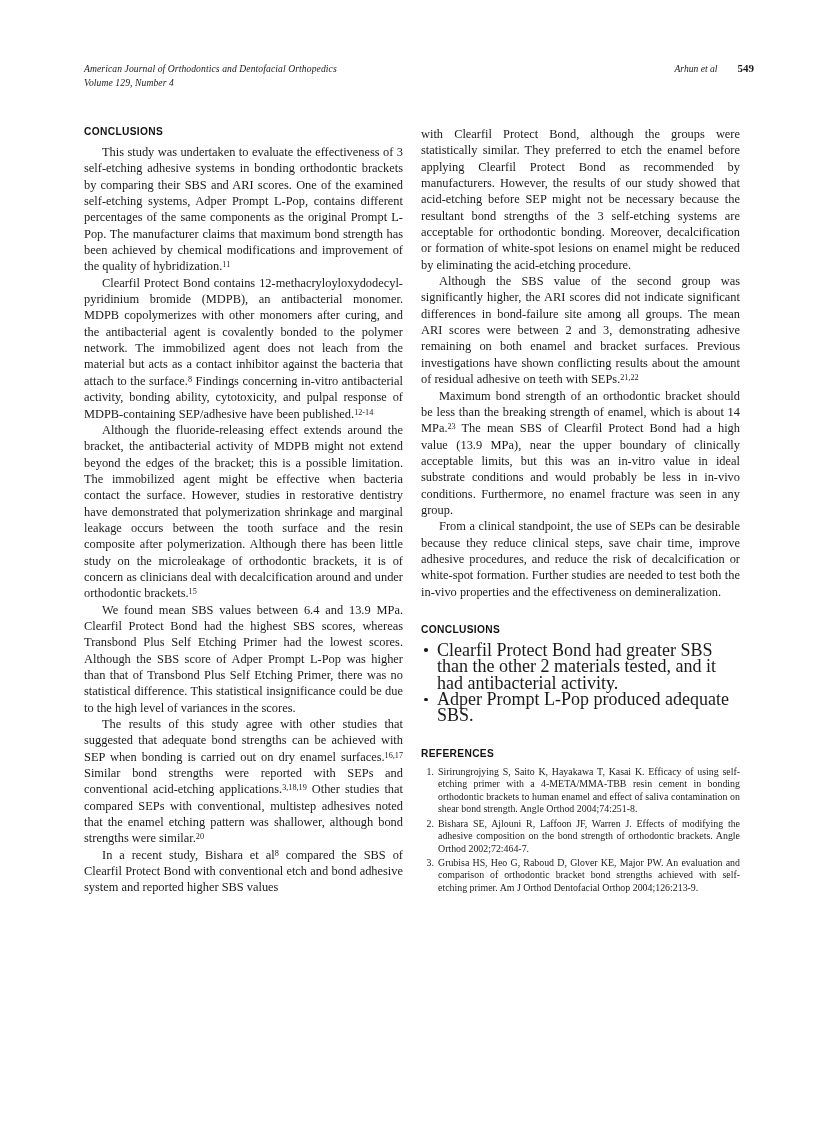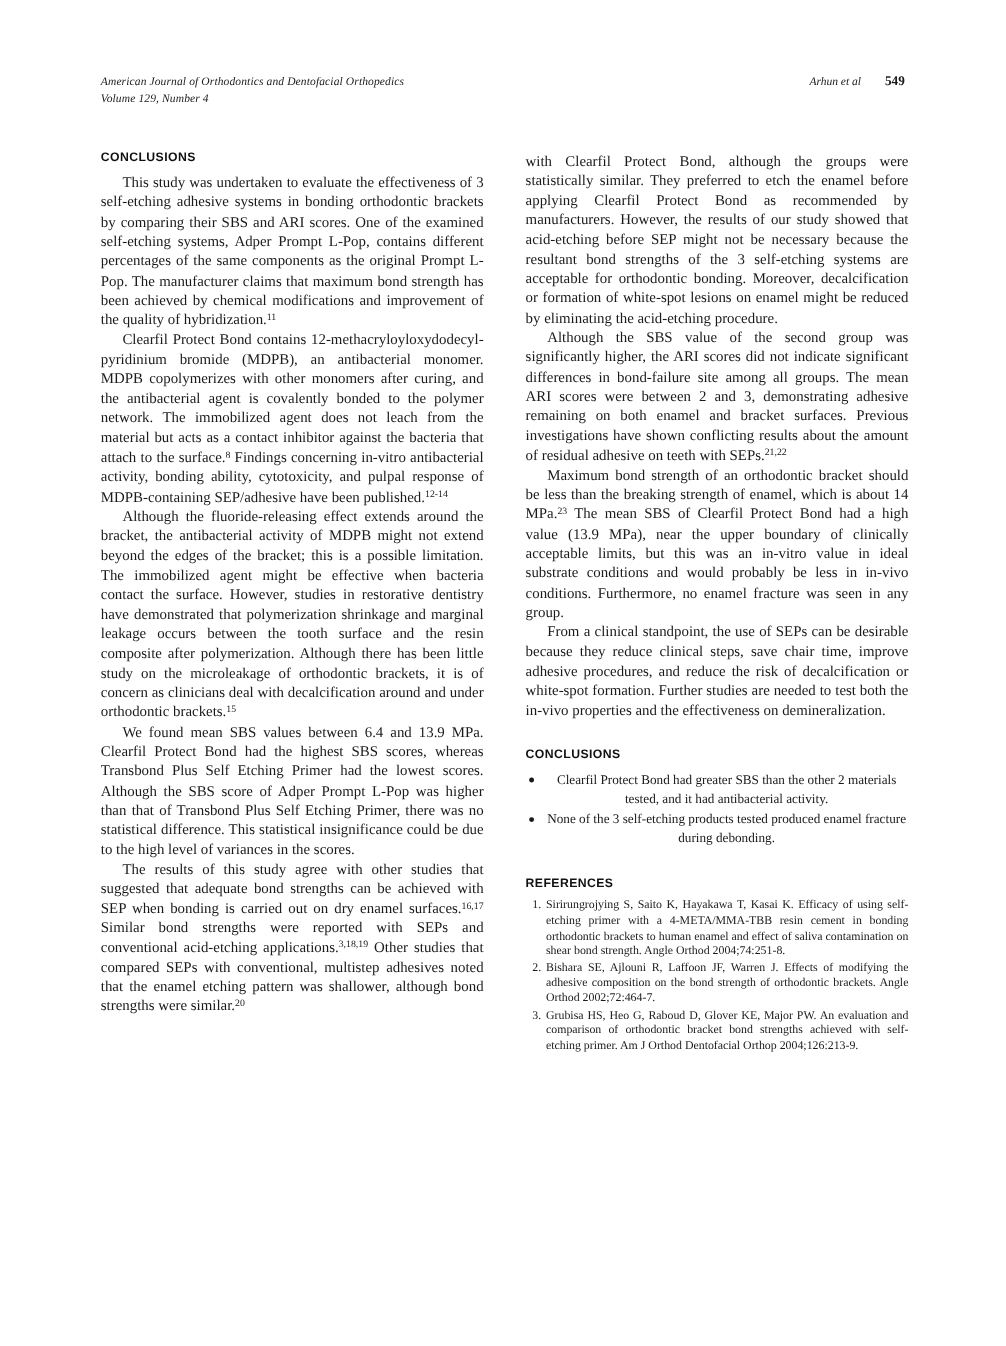--- a/index.html
+++ b/index.html
@@ -58,21 +58,21 @@
     margin-left: 20px;
   }
 
   
   .col {
     position: absolute;
     top: 126px;
     width: 319px;
   }
   .col-left  { left: 84px; }
-  .col-right { left: 438px; }
+  .col-right { left: 421px; }
 
   h2.sec {
     font-family: "Liberation Sans", sans-serif;
     font-size: 10.2px;
     font-weight: bold;
     letter-spacing: 0.35px;
     margin: 0 0 7px 0;
     color: #111;
   }
   h2.sec.spaced { margin-top: 24px; }
@@ -95,23 +95,23 @@
   }
 
   ul.bullets {
     list-style: none;
     margin: 2px 0 0 0;
     padding: 0;
   }
   ul.bullets li {
     position: relative;
     padding-left: 16px;
-    font-size: 11px;
+    font-size: 18px;
     line-height: 16.35px;
-    text-align: center;
+    text-align: left;
     margin-bottom: 0px;
   }
   ul.bullets li .dot {
     position: absolute;
     left: 3px;
     top: 6.5px;
     width: 3.6px;
     height: 3.6px;
     border-radius: 50%;
     background: #1a1a1a;
@@ -163,38 +163,39 @@
     <p class="body"><span>This study was undertaken to evaluate the effectiveness of 3 self-etching adhesive systems in bonding orthodontic brackets by comparing their SBS and ARI scores. One of the examined self-etching systems, Adper Prompt L-Pop, contains different percentages of the same components as the original Prompt L-Pop. The manufacturer claims that maximum bond strength has been achieved by chemical modifications and improvement of the quality of hybridization.</span><sup>11</sup></p>
 
     <p class="body"><span>Clearfil Protect Bond contains 12-methacryloyloxydodecyl-pyridinium bromide (MDPB), an antibacterial monomer. MDPB copolymerizes with other monomers after curing, and the antibacterial agent is covalently bonded to the polymer network. The immobilized agent does not leach from the material but acts as a contact inhibitor against the bacteria that attach to the surface.</span><sup>8</sup><span> Findings concerning in-vitro antibacterial activity, bonding ability, cytotoxicity, and pulpal response of MDPB-containing SEP/adhesive have been published.</span><sup>12-14</sup></p>
 
     <p class="body"><span>Although the fluoride-releasing effect extends around the bracket, the antibacterial activity of MDPB might not extend beyond the edges of the bracket; this is a possible limitation. The immobilized agent might be effective when bacteria contact the surface. However, studies in restorative dentistry have demonstrated that polymerization shrinkage and marginal leakage occurs between the tooth surface and the resin composite after polymerization. Although there has been little study on the microleakage of orthodontic brackets, it is of concern as clinicians deal with decalcification around and under orthodontic brackets.</span><sup>15</sup></p>
 
     <p class="body"><span>We found mean SBS values between 6.4 and 13.9 MPa. Clearfil Protect Bond had the highest SBS scores, whereas Transbond Plus Self Etching Primer had the lowest scores. Although the SBS score of Adper Prompt L-Pop was higher than that of Transbond Plus Self Etching Primer, there was no statistical difference. This statistical insignificance could be due to the high level of variances in the scores.</span></p>
 
     <p class="body"><span>The results of this study agree with other studies that suggested that adequate bond strengths can be achieved with SEP when bonding is carried out on dry enamel surfaces.</span><sup>16,17</sup><span> Similar bond strengths were reported with SEPs and conventional acid-etching applications.</span><sup>3,18,19</sup><span> Other studies that compared SEPs with conventional, multistep adhesives noted that the enamel etching pattern was shallower, although bond strengths were similar.</span><sup>20</sup></p>
 
+    <p class="body"><span>In a recent study, Bishara et al</span><sup>8</sup><span> compared the SBS of Clearfil Protect Bond with conventional etch and bond adhesive system and reported higher SBS values</span></p>
 
   </div>
 
   <div class="col col-right">
 
     <p class="body noindent"><span>with Clearfil Protect Bond, although the groups were statistically similar. They preferred to etch the enamel before applying Clearfil Protect Bond as recommended by manufacturers. However, the results of our study showed that acid-etching before SEP might not be necessary because the resultant bond strengths of the 3 self-etching systems are acceptable for orthodontic bonding. Moreover, decalcification or formation of white-spot lesions on enamel might be reduced by eliminating the acid-etching procedure.</span></p>
 
     <p class="body"><span>Although the SBS value of the second group was significantly higher, the ARI scores did not indicate significant differences in bond-failure site among all groups. The mean ARI scores were between 2 and 3, demonstrating adhesive remaining on both enamel and bracket surfaces. Previous investigations have shown conflicting results about the amount of residual adhesive on teeth with SEPs.</span><sup>21,22</sup></p>
 
     <p class="body"><span>Maximum bond strength of an orthodontic bracket should be less than the breaking strength of enamel, which is about 14 MPa.</span><sup>23</sup><span> The mean SBS of Clearfil Protect Bond had a high value (13.9 MPa), near the upper boundary of clinically acceptable limits, but this was an in-vitro value in ideal substrate conditions and would probably be less in in-vivo conditions. Furthermore, no enamel fracture was seen in any group.</span></p>
 
     <p class="body"><span>From a clinical standpoint, the use of SEPs can be desirable because they reduce clinical steps, save chair time, improve adhesive procedures, and reduce the risk of decalcification or white-spot formation. Further studies are needed to test both the in-vivo properties and the effectiveness on demineralization.</span></p>
 
     <h2 class="sec spaced">CONCLUSIONS</h2>
 
     <ul class="bullets">
       <li><span class="dot"></span><span>Clearfil Protect Bond had greater SBS than the other 2 materials tested, and it had antibacterial activity.</span></li>
-      <li><span class="dot"></span><span>None of the 3 self-etching products tested produced enamel fracture during debonding.</span></li>
+      <li><span class="dot"></span><span>Adper Prompt L-Pop produced adequate SBS.</span></li>
     </ul>
 
     <h2 class="sec spaced" style="">REFERENCES</h2>
 
     <ol class="refs">
       <li><span class="num">1.</span><span>Sirirungrojying S, Saito K, Hayakawa T, Kasai K. Efficacy of using self-etching primer with a 4-META/MMA-TBB resin cement in bonding orthodontic brackets to human enamel and effect of saliva contamination on shear bond strength. Angle Orthod 2004;74:251-8.</span></li>
       <li><span class="num">2.</span><span>Bishara SE, Ajlouni R, Laffoon JF, Warren J. Effects of modifying the adhesive composition on the bond strength of orthodontic brackets. Angle Orthod 2002;72:464-7.</span></li>
       <li><span class="num">3.</span><span>Grubisa HS, Heo G, Raboud D, Glover KE, Major PW. An evaluation and comparison of orthodontic bracket bond strengths achieved with self-etching primer. Am J Orthod Dentofacial Orthop 2004;126:213-9.</span></li>
     </ol>
 

